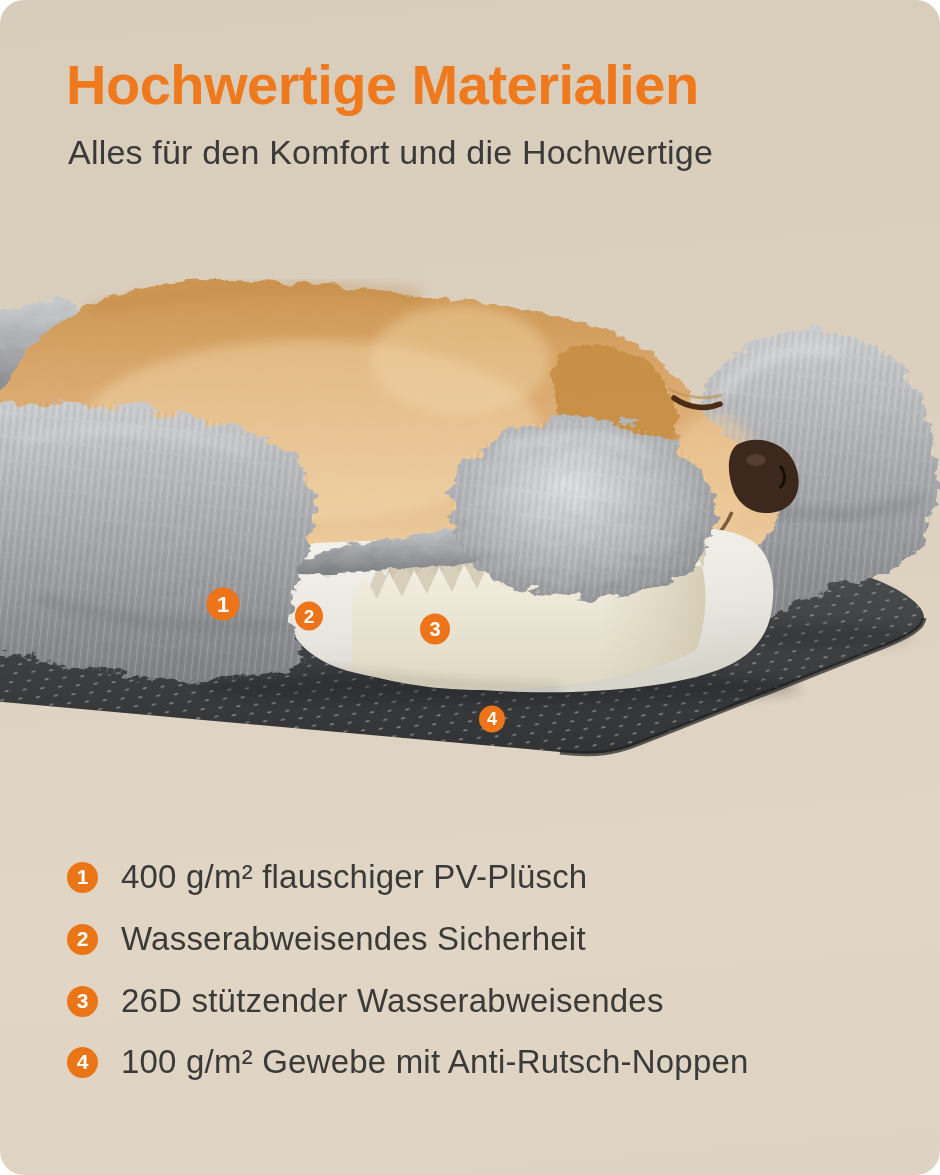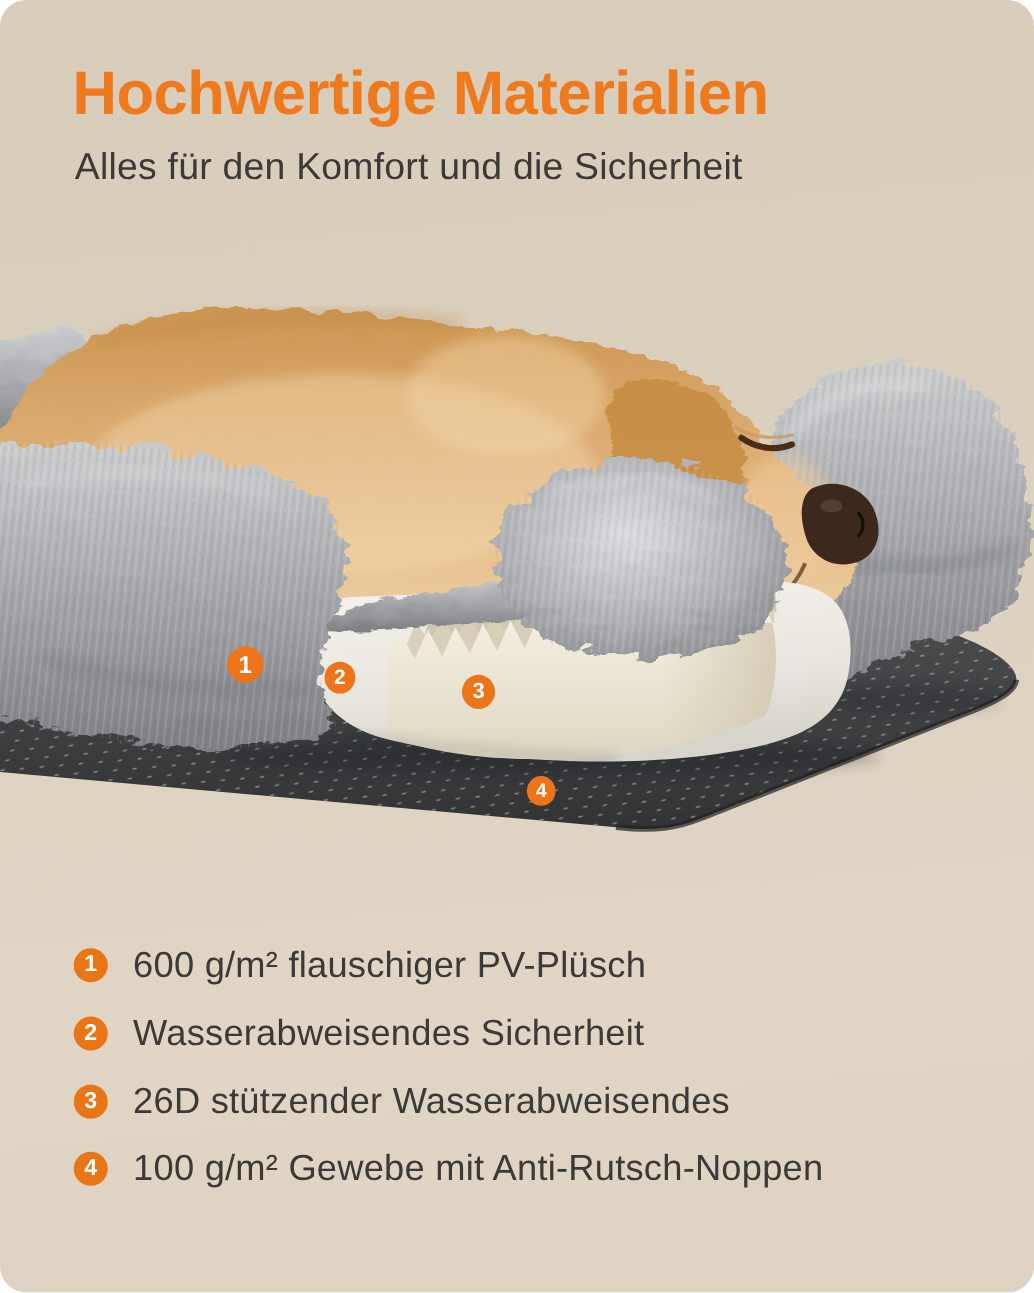--- a/index.html
+++ b/index.html
@@ -36,21 +36,21 @@
   .ltext{margin-left:23px;font-size:33px;color:#3a3a38;letter-spacing:0.2px;white-space:nowrap;}
   .r1{top:859px}.r2{top:921px}.r3{top:983px}.r4{top:1044px}
 </style>
 </head>
 <body>
 
 <div class="card">
 
   <div class="title">Hochwertige Materialien</div>
   <div class="subtitle">
-    <span>Alles für den Komfort und die Sicherheit</span><br>
+    <span>Alles für den Komfort und die Hochwertige</span><br>
   </div>
 
   <svg class="scene" viewBox="0 248 940 560" width="940" height="560" xmlns="http://www.w3.org/2000/svg">
     <defs>
       <linearGradient id="plushG" x1="0" y1="0" x2="0" y2="1">
         <stop offset="0" stop-color="#cbccce"></stop>
           <stop offset="0.5" stop-color="#a4a6a9"></stop>
           <stop offset="1" stop-color="#7d7f82"></stop>
       </linearGradient>
       <radialGradient id="pomG" cx="0.45" cy="0.38" r="0.75">
@@ -169,21 +169,21 @@
     </g>
   </svg>
 
   <div class="co co1">1</div>
   <div class="co co2">2</div>
   <div class="co co3">3</div>
   <div class="co co4">4</div>
 
   <div class="lrow r1">
     <span class="lbullet">1</span>
-    <span class="ltext">600 g/m² flauschiger PV-Plüsch</span>
+    <span class="ltext">400 g/m² flauschiger PV-Plüsch</span>
   </div>
   <div class="lrow r2">
     <span class="lbullet">2</span>
     <span class="ltext">Wasserabweisendes Sicherheit</span>
   </div>
   <div class="lrow r3">
     <span class="lbullet">3</span>
     <span class="ltext">26D stützender Wasserabweisendes</span>
   </div>
   <div class="lrow r4">

